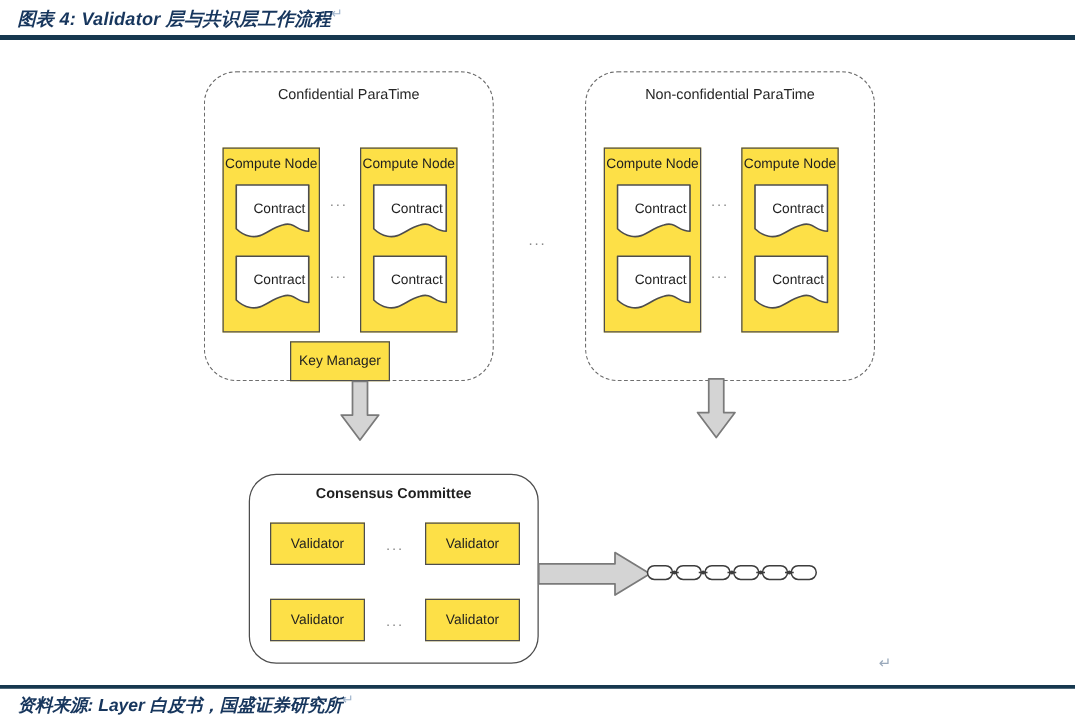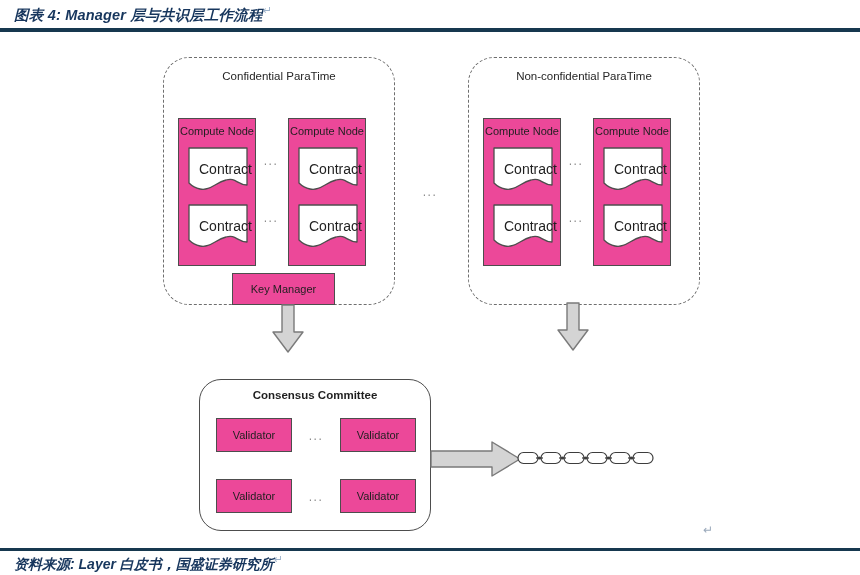--- a/index.html
+++ b/index.html
@@ -86,21 +86,21 @@
     left: 0;
     right: 0;
     text-align: center;
     font-size: 11.5px;
     color: #262626;
   }
 
   
   .solid-box {
     border: 1.4px solid #4d4d4d;
-    background: #ec4899;
+    background: #fde047;
     box-sizing: border-box;
   }
   .node-label {
     position: absolute;
     left: 0;
     right: 0;
     top: 6px;
     text-align: center;
     font-size: 11px;
     color: #1f1f1f;
@@ -135,21 +135,21 @@
 
   
   .doc { }
   .doc svg { display: block; }
   .doc .doc-text {
     position: absolute;
     left: 0;
     right: 0;
     top: 14px;
     text-align: center;
-    font-size: 14px;
+    font-size: 11px;
     color: #1f1f1f;
     margin-left: 11px;
   }
 
   
   .ellipsis {
     font-size: 12px;
     color: #8a8a8a;
     letter-spacing: 1.5px;
     line-height: 1;
@@ -157,21 +157,21 @@
 
   .pilcrow-mark {
     font-size: 12px;
     color: #9aa9bb;
   }
 </style>
 </head>
 <body>
 
 <div id="fig-title">
-  <span>图表 4: Manager 层与共识层工作流程</span><span class="pilcrow">↵</span>
+  <span>图表 4: Validator 层与共识层工作流程</span><span class="pilcrow">↵</span>
 </div>
 <div id="rule-top"></div>
 
 <div id="diagram">
 
   <div class="dash-box" style="left:163px; top:23px; width:232px; height:248px;">
     <div class="dash-title" style="top:12px;">Confidential ParaTime</div>
 
     <div class="solid-box" style="position:absolute; left:14px; top:60px; width:78px; height:148px;">
       <div class="node-label">Compute Node</div>
@@ -203,21 +203,21 @@
         <div class="doc-text">Contract</div>
       </div>
       <div class="doc" style="position:absolute; left:9px; top:85px; width:60px; height:48px;">
         <svg width="60" height="48" viewBox="0 0 60 48">
           <path d="M1,1 L59,1 L59,38 C49,38 48,30 38,33 C27,36 22,44 12,42 C7,41 4,39 1,36 Z" fill="#ffffff" stroke="#4d4d4d" stroke-width="1.3" stroke-linejoin="round"></path>
         </svg>
         <div class="doc-text">Contract</div>
       </div>
     </div>
 
-    <div class="solid-box" style="position:absolute; left:68px; top:215px; width:103px; height:32px;">
+    <div class="solid-box" style="position:absolute; left:68px; top:215px; width:80px; height:32px;">
       <div class="center-label">Key Manager</div>
     </div>
   </div>
 
   <div class="ellipsis" style="left:418px; top:152px; width:24px; text-align:center;">...</div>
 
   <div class="dash-box" style="left:468px; top:23px; width:232px; height:248px;">
     <div class="dash-title" style="top:12px;">Non-confidential ParaTime</div>
 
     <div class="solid-box" style="position:absolute; left:14px; top:60px; width:78px; height:148px;">

